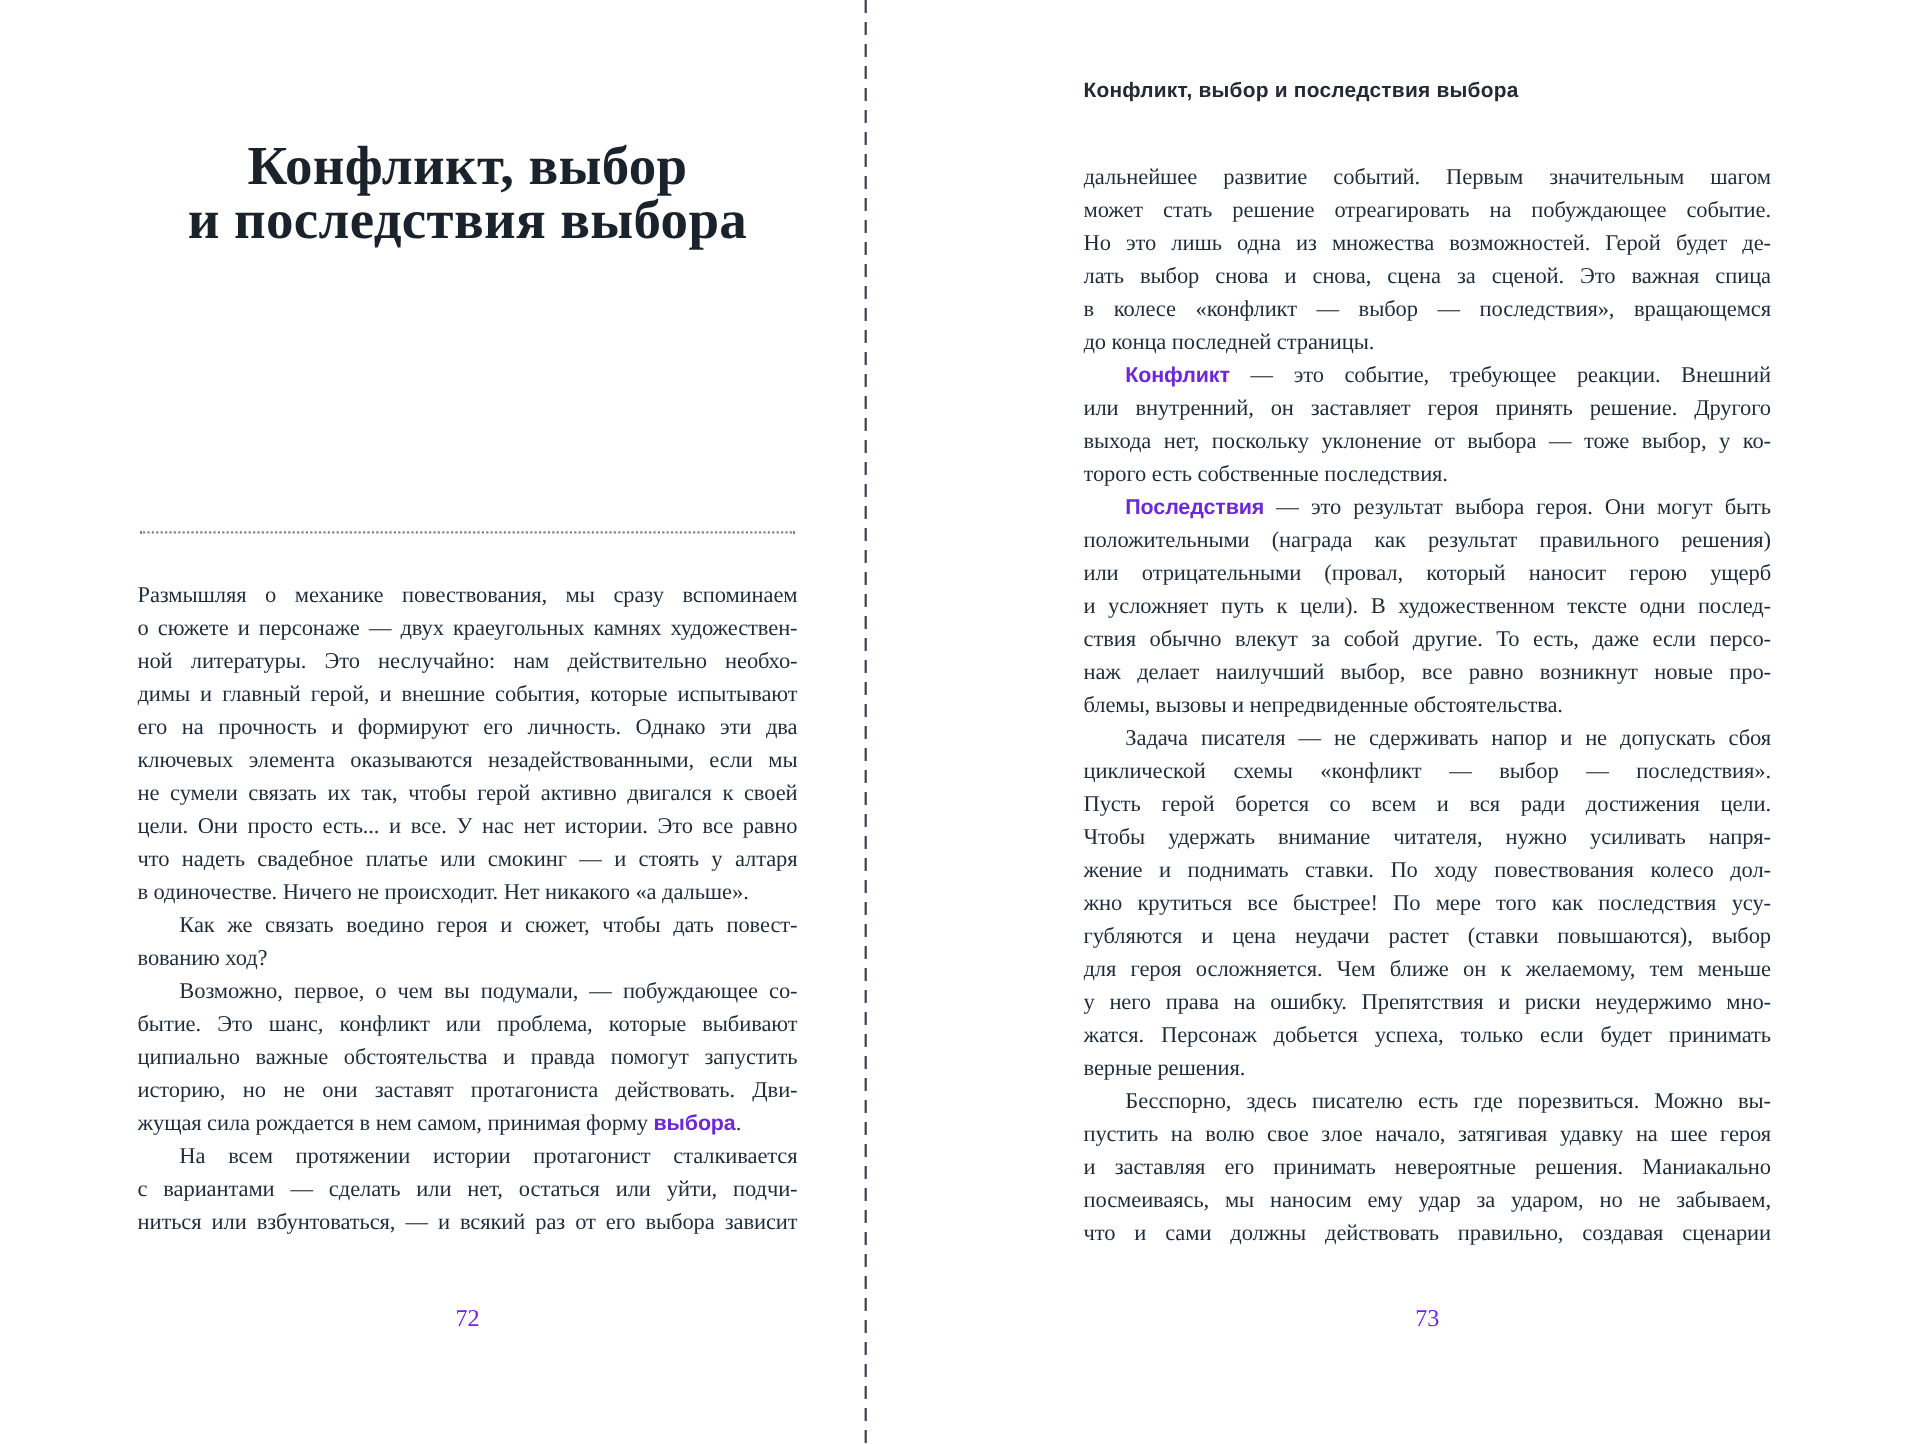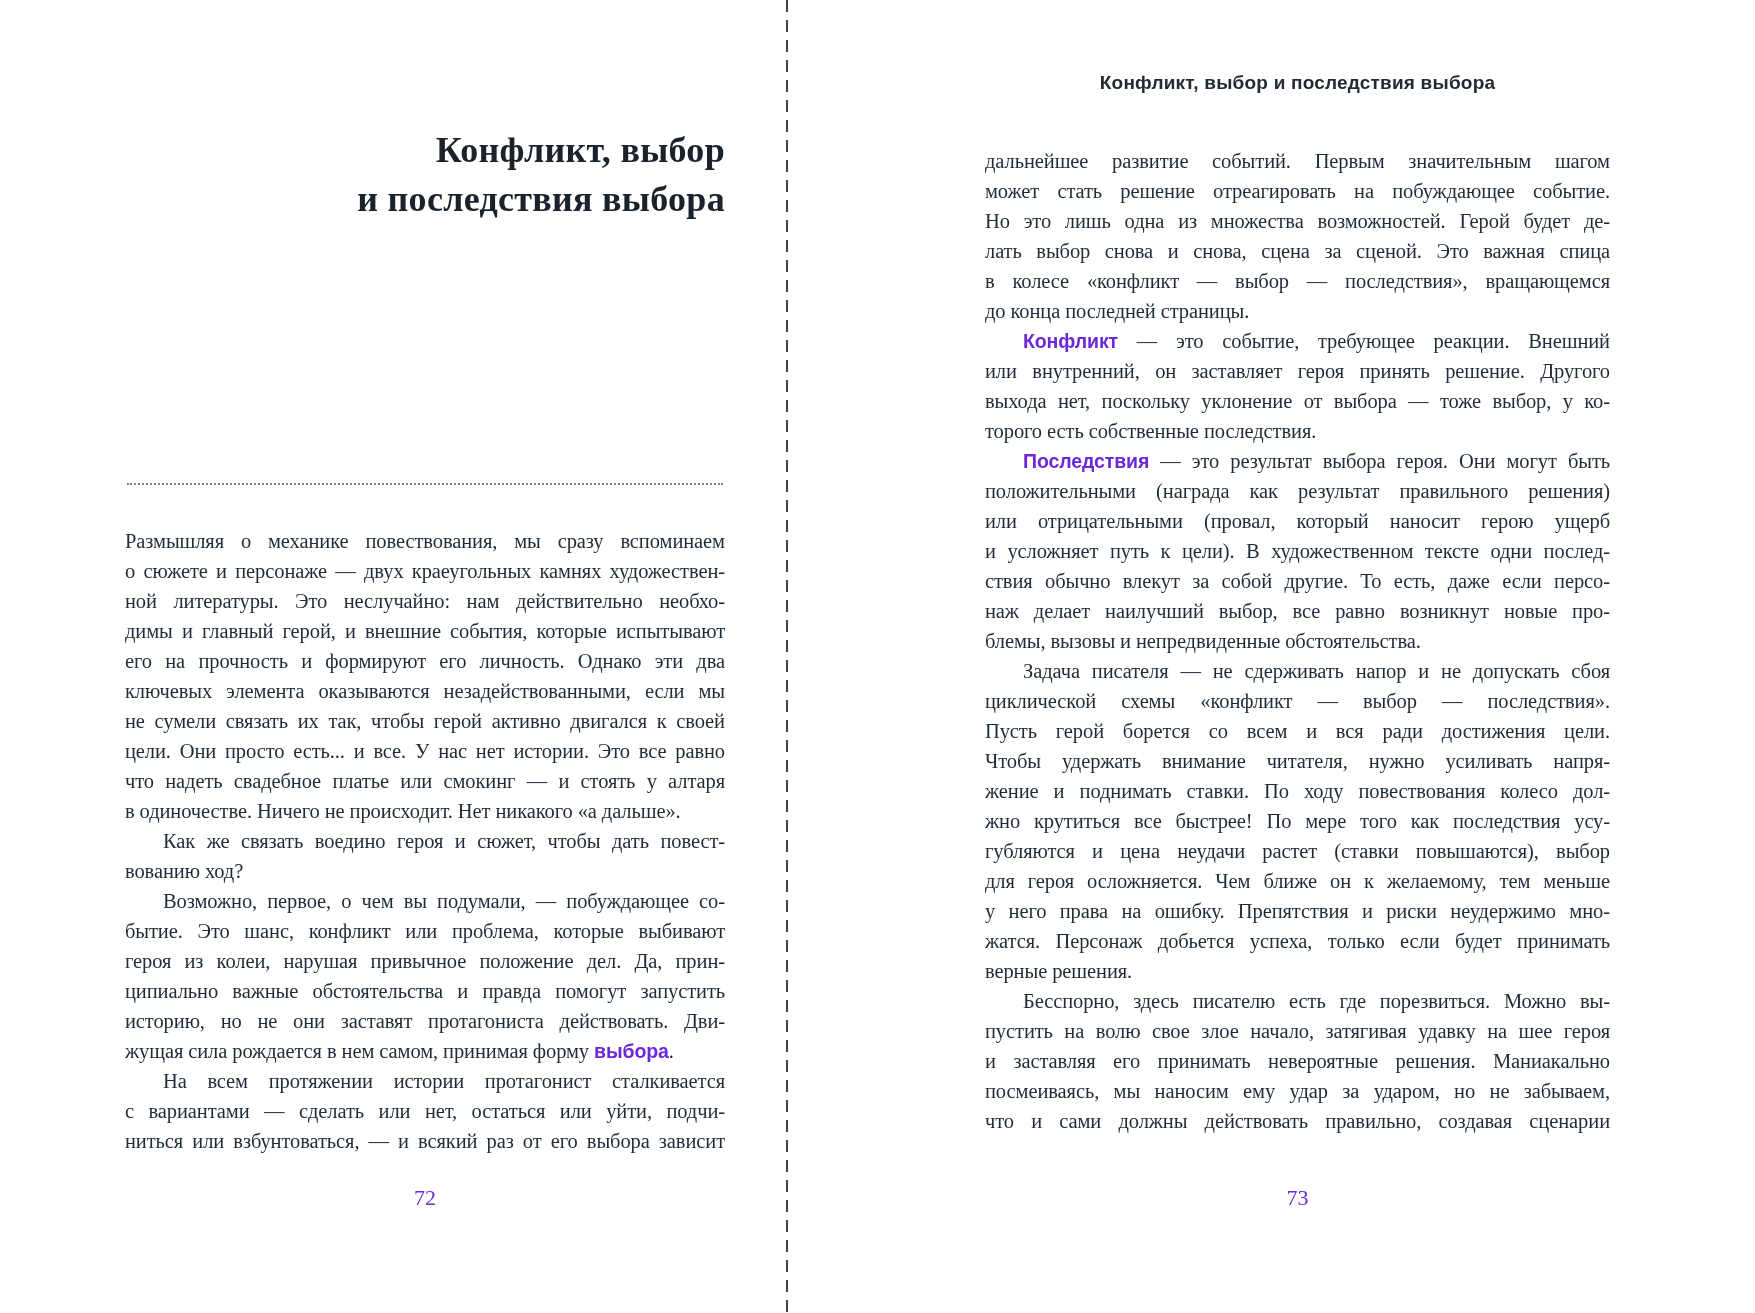--- a/index.html
+++ b/index.html
@@ -6,21 +6,21 @@
   .spread{
     position:relative;width:1755px;height:1313px;background:#ffffff;
     font-family:"Liberation Serif","DejaVu Serif",serif;color:#1f2b38;overflow:hidden;
   }
   .page{position:absolute;top:0;height:1313px}
   .page.left{left:125px;width:600px}
   .page.right{left:985px;width:625px}
 
   .title{
     position:absolute;top:126px;left:0;width:100%;margin:0;
-    text-align:right;font-size:36px;line-height:49px;font-weight:700;
+    text-align:center;font-size:50px;line-height:49px;font-weight:700;
     color:#1a222c;letter-spacing:.3px;
   }
   .title span{display:block}
 
   .rule{position:absolute;top:483px;left:2px;right:2px;height:0;border-top:2px dotted #7d828a}
 
   .body{position:absolute;left:0;width:100%}
   .left .body{top:526px}
   .right .body{top:146px}
 
@@ -28,21 +28,21 @@
     height:30px;line-height:30px;font-size:20.5px;letter-spacing:-0.1px;
     text-align:justify;text-align-last:justify;overflow:hidden;white-space:normal;
   }
   .bl.in{padding-left:38px}
   .bl.end{text-align-last:left}
 
   .bs{font-family:"Liberation Sans","DejaVu Sans",sans-serif;font-weight:700;font-size:19.5px;color:#6d28d9}
   .it{}
 
   .running-header{
-    position:absolute;top:72px;left:0;width:100%;text-align:center;
+    position:absolute;top:72px;left:0;width:100%;
     font-family:"Liberation Sans","DejaVu Sans",sans-serif;font-weight:700;
     font-size:19px;color:#232a33;letter-spacing:.2px;
   }
   .pagenum{position:absolute;top:1185px;left:0;width:100%;text-align:center;font-size:22px;color:#6d28d9}
 
   .divider{
     position:absolute;left:786px;top:0;width:2px;height:1313px;
     background:repeating-linear-gradient(to bottom,#3d434b 0 12px,transparent 12px 20px);
   }
 </style>
@@ -65,21 +65,20 @@
         <div class="bl"><span>его на прочность и формируют его личность. Однако эти два</span></div>
         <div class="bl"><span>ключевых элемента оказываются незадействованными, если мы</span></div>
         <div class="bl"><span>не сумели связать их так, чтобы герой активно двигался к своей</span></div>
         <div class="bl"><span>цели. Они просто есть... и все. У нас нет истории. Это все равно</span></div>
         <div class="bl"><span>что надеть свадебное платье или смокинг — и стоять у алтаря</span></div>
         <div class="bl end"><span>в одиночестве. Ничего не происходит. Нет никакого «а дальше».</span></div>
         <div class="bl in"><span>Как же связать воедино героя и сюжет, чтобы дать повест-</span></div>
         <div class="bl end"><span>вованию ход?</span></div>
         <div class="bl in"><span>Возможно, первое, о чем вы подумали, — побуждающее со-</span></div>
         <div class="bl"><span>бытие. Это шанс, конфликт или проблема, которые выбивают</span></div>
-        <div class="bl"><span>героя из колеи, нарушая привычное положение дел. Да, прин-</span></div>
         <div class="bl"><span>ципиально важные обстоятельства и правда помогут запустить</span></div>
         <div class="bl"><span>историю, но не они заставят протагониста действовать. Дви-</span></div>
         <div class="bl end"><span>жущая сила рождается в нем самом, принимая форму </span><span class="bs">выбора</span><span>.</span></div>
         <div class="bl in"><span>На всем протяжении истории протагонист сталкивается</span></div>
         <div class="bl"><span>с вариантами — </span><span class="it">сделать или нет, остаться или уйти, подчи-</span></div>
         <div class="bl"><span class="it">ниться или взбунтоваться</span><span>, — и всякий раз от его выбора зависит</span></div>
       </div>
     <div class="pagenum">72</div>
   </section>
 

